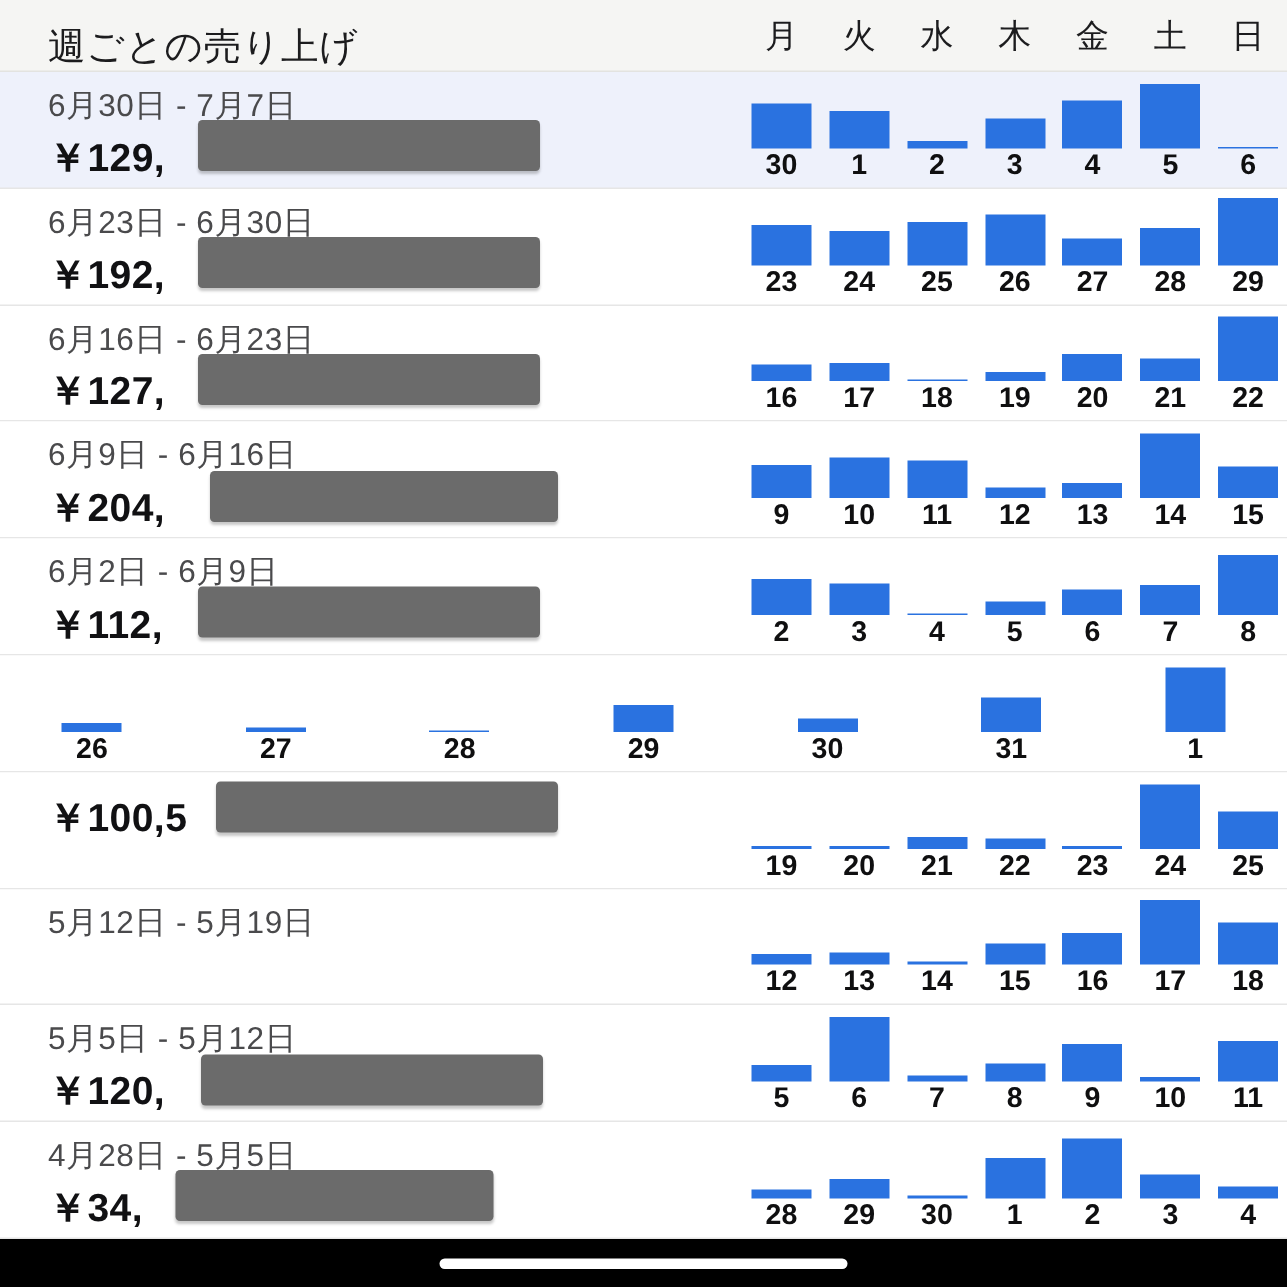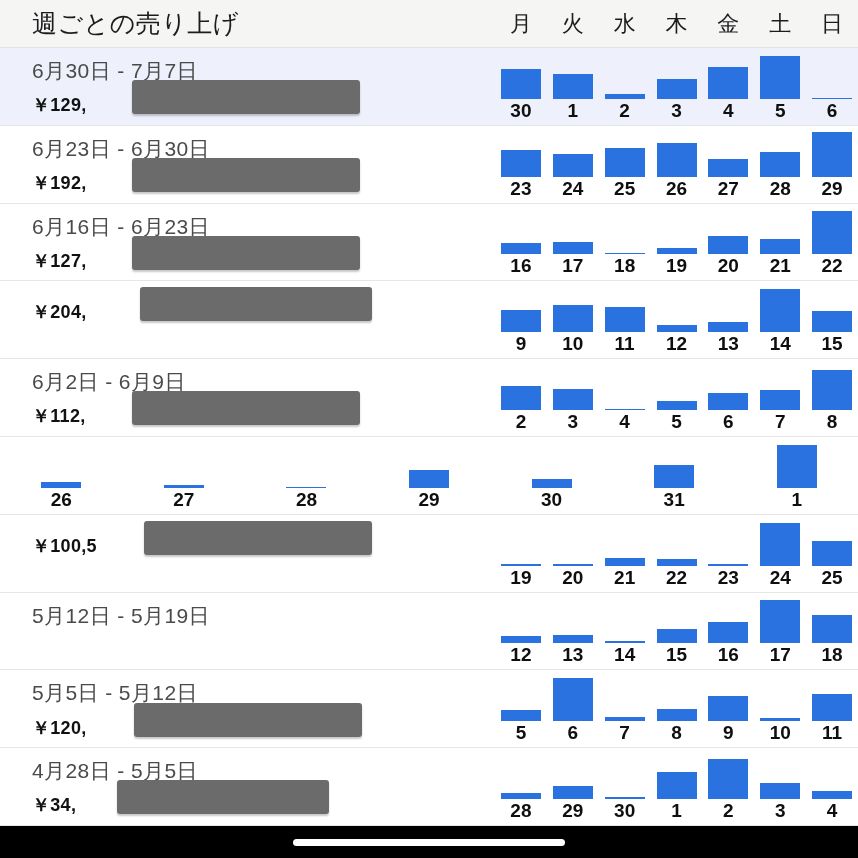--- a/index.html
+++ b/index.html
@@ -17,21 +17,21 @@
     flex-direction: column;
     background: #ffffff;
   }
 
   
   .header {
     height: 48px;
     flex: 0 0 48px;
     background: #f5f5f3;
     display: flex;
-    align-items: center;
+    align-items: flex-end;
     border-bottom: 1px solid #e3e3e0;
     position: relative;
   }
   .header-title {
     font-size: 25px;
     color: #1c1c1e;
     letter-spacing: 0.5px;
     padding-left: 32px;
     white-space: nowrap;
     font-weight: 400;
@@ -87,21 +87,21 @@
     line-height: 1.25;
   }
   .amount-line {
     display: flex;
     align-items: center;
     margin-top: 4px;
     position: relative;
     height: 34px;
   }
   .amount {
-    font-size: 18px;
+    font-size: 26px;
     font-weight: bold;
     color: #111113;
     letter-spacing: 0.3px;
     white-space: nowrap;
     z-index: 1;
   }
   .redaction {
     position: absolute;
     top: -8px;
     height: 34px;
@@ -313,20 +313,21 @@
             <div class="daylabel">18</div>
             <div class="daylabel">19</div>
             <div class="daylabel">20</div>
             <div class="daylabel">21</div>
             <div class="daylabel">22</div>
           </div>
         </div>
       </div>
       <div class="week-row">
         <div class="row-left">
+          <div class="date-range">6月9日 - 6月16日</div>
           <div class="amount-line">
             <span class="amount">￥204,</span>
             <div class="redaction" style="left: 108px; width: 232px;"></div>
           </div>
         </div>
         <div class="row-chart">
           <div class="bars">
             <div class="bar-slot">
               <div class="bar" style="height: 50%; background: rgb(42, 114, 224);"></div>
             </div>

